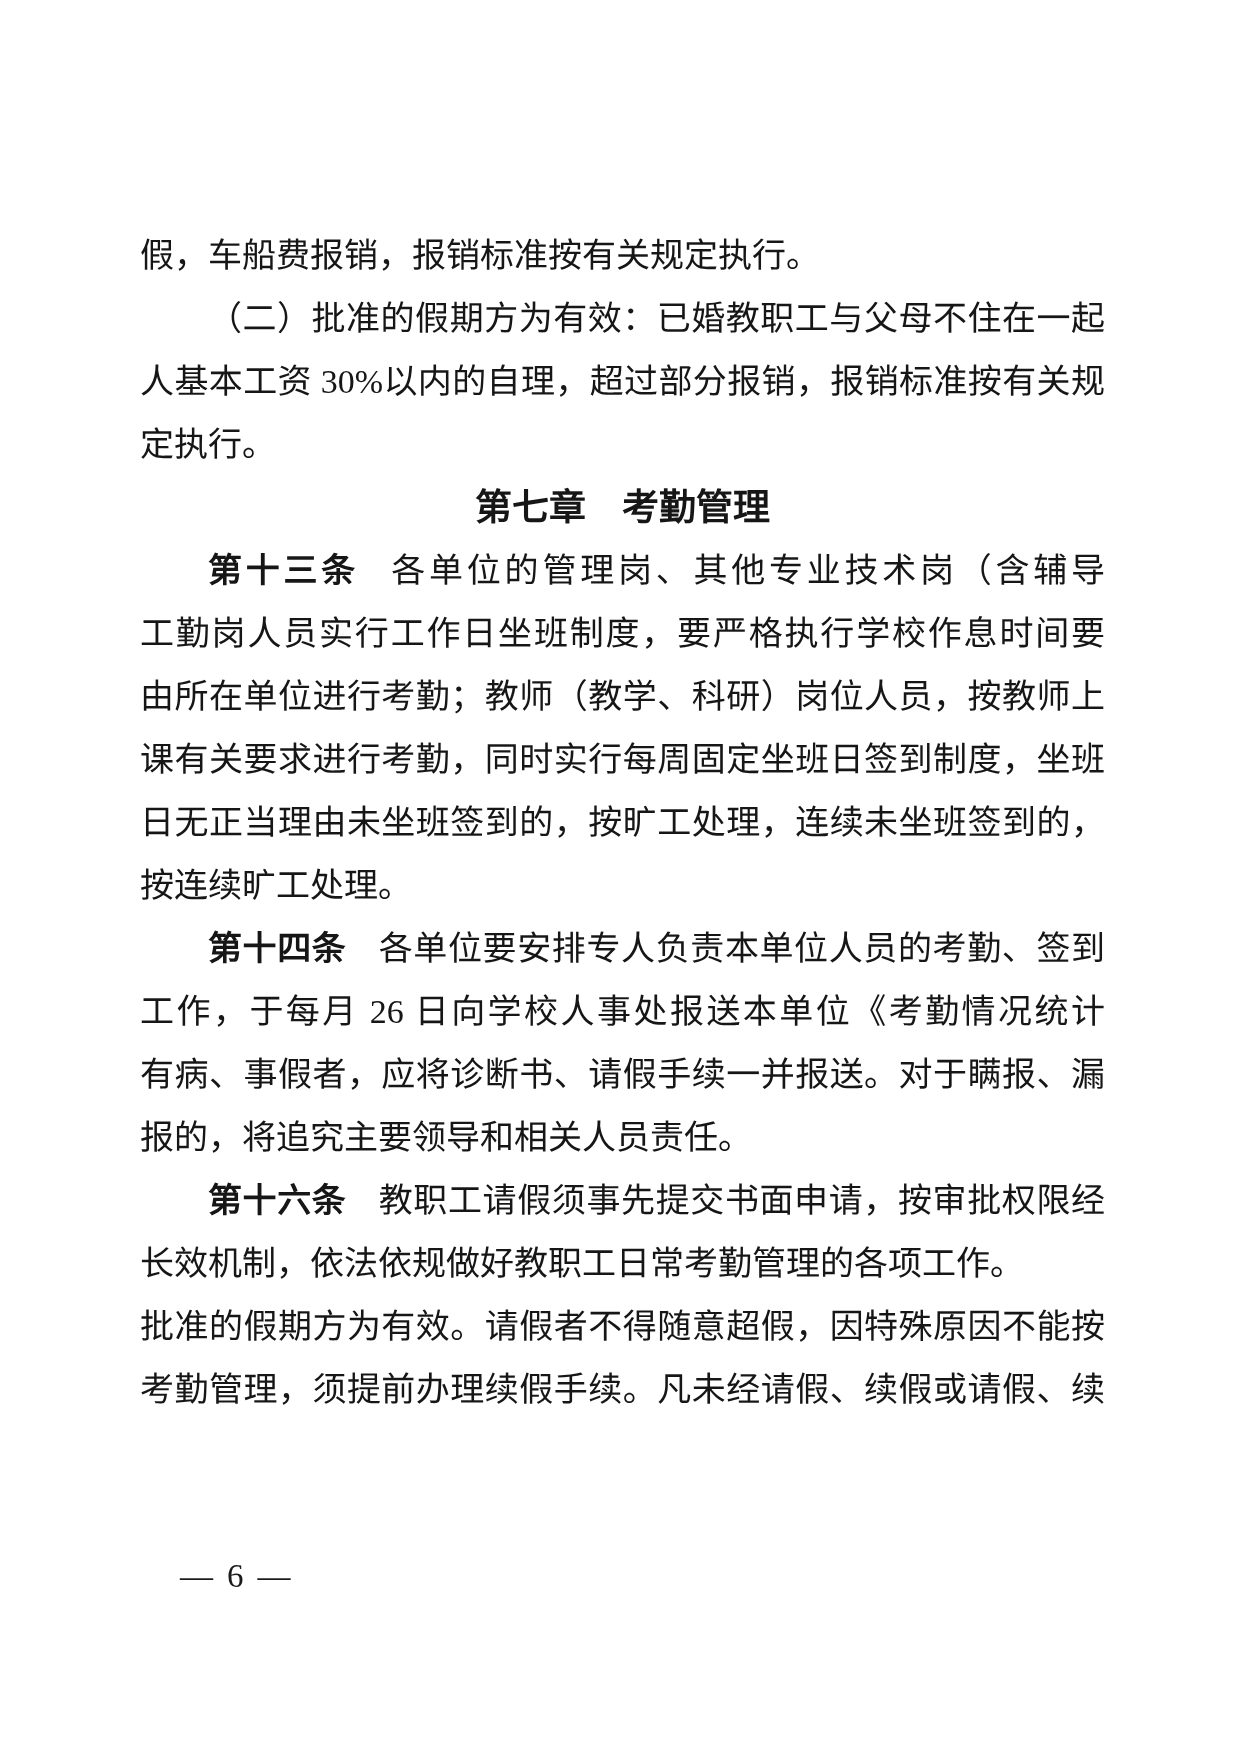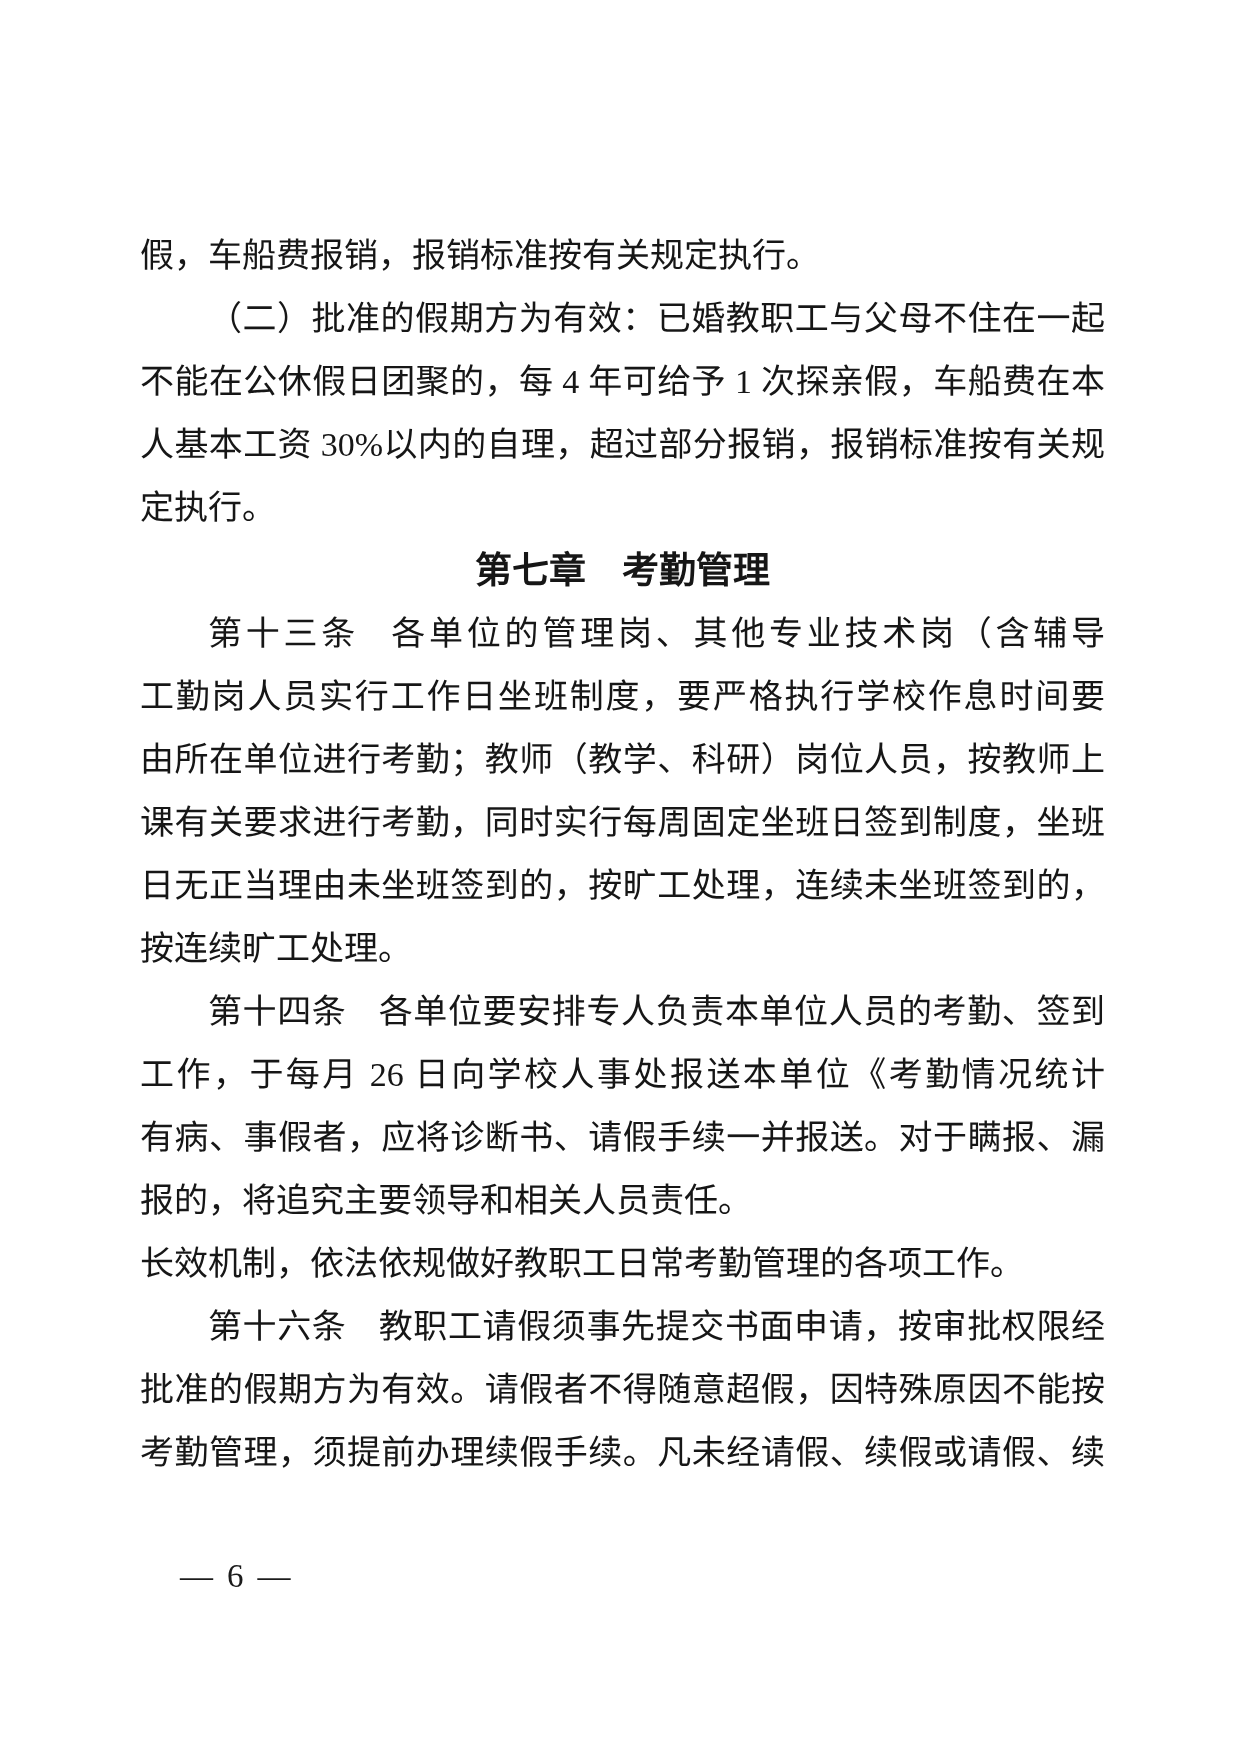--- a/index.html
+++ b/index.html
@@ -36,21 +36,21 @@
     white-space: normal;
   }
   .end {
     text-align: left;
   }
   .indent {
     text-indent: 2em;
   }
   .term {
     font-family: "Liberation Sans", "DejaVu Sans", sans-serif;
-    font-weight: 400;
+    font-weight: 700;
     margin-right: 0.95em;
   }
   .heading-line {
     height: 63px;
     line-height: 63px;
     text-align: center;
     font-family: "Liberation Sans", "DejaVu Sans", sans-serif;
     font-weight: 700;
     font-size: 37px;
   }
@@ -74,21 +74,20 @@
 </style>
 </head>
 <body>
 
 <div class="page">
   <div class="content">
 
     <div class="line end">假，车船费报销，报销标准按有关规定执行。</div>
 
     <div class="line fill indent">（二）批准的假期方为有效：已婚教职工与父母不住在一起又</div>
-    <div class="line fill">不能在公休假日团聚的，每 4 年可给予 1 次探亲假，车船费在本</div>
     <div class="line fill">人基本工资 30%以内的自理，超过部分报销，报销标准按有关规</div>
     <div class="line end">定执行。</div>
 
     <div class="heading-line">
       <span class="chapter">第七章</span><span>考勤管理</span>
     </div>
 
     <div class="line fill indent">
       <span class="term">第十三条</span><span>各单位的管理岗、其他专业技术岗（含辅导员）、</span>
     </div>
@@ -98,25 +97,25 @@
     <div class="line fill">日无正当理由未坐班签到的，按旷工处理，连续未坐班签到的，</div>
     <div class="line end">按连续旷工处理。</div>
 
     <div class="line fill indent">
       <span class="term">第十四条</span><span>各单位要安排专人负责本单位人员的考勤、签到</span>
     </div>
     <div class="line fill">工作，于每月 26 日向学校人事处报送本单位《考勤情况统计表》，</div>
     <div class="line fill">有病、事假者，应将诊断书、请假手续一并报送。对于瞒报、漏</div>
     <div class="line end">报的，将追究主要领导和相关人员责任。</div>
 
-    <div class="line end">长效机制，依法依规做好教职工日常考勤管理的各项工作。</div>
-
     <div class="line fill indent">
       <span class="term">第十六条</span><span>教职工请假须事先提交书面申请，按审批权限经</span>
     </div>
+
+    <div class="line end">长效机制，依法依规做好教职工日常考勤管理的各项工作。</div>
     <div class="line fill">批准的假期方为有效。请假者不得随意超假，因特殊原因不能按</div>
     <div class="line fill">考勤管理，须提前办理续假手续。凡未经请假、续假或请假、续</div>
 
   </div>
 
   <div class="footer">
     <span class="dash">—</span><span class="pgnum">6</span><span class="dash">—</span>
   </div>
 </div>
 

